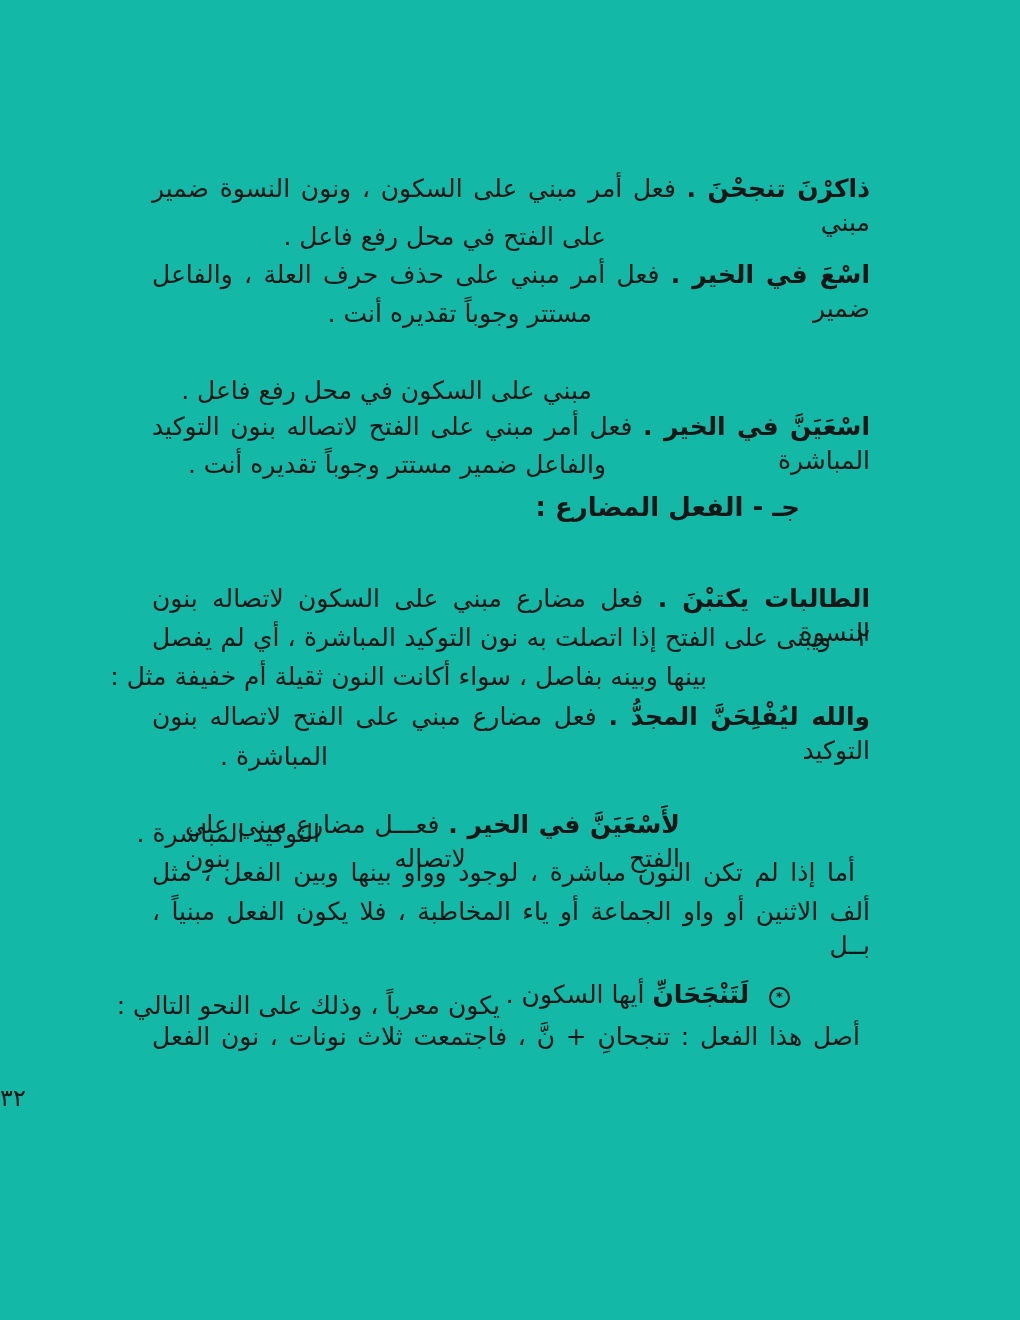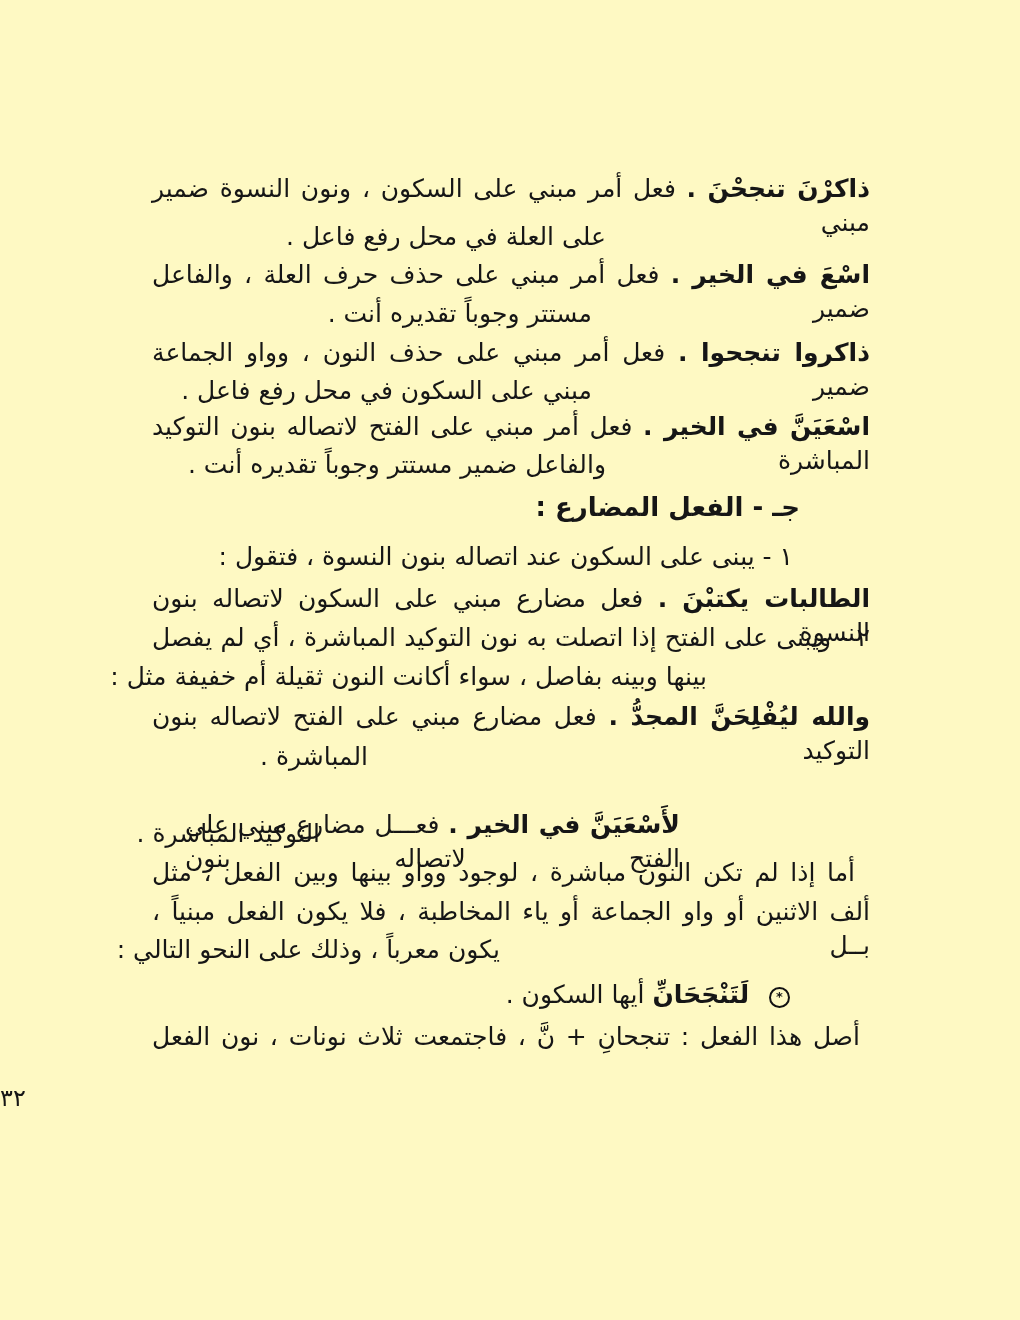--- a/index.html
+++ b/index.html
@@ -1,19 +1,19 @@
 <!DOCTYPE html>
 <html lang="ar" dir="rtl"><head>
 <meta charset="utf-8">
 <style>
   html,body{margin:0;padding:0;background:#ffffff;}
   .page{
     position:relative;
     width:1020px;height:1320px;
-    background:#fef9c3;
+    background:#14b8a6;
     font-family:"DejaVu Sans", sans-serif;
     color:#161616;
     overflow:hidden;
   }
   .ln{
     position:absolute;
     direction:rtl;
     font-size:25px;
     line-height:1.35;
     white-space:nowrap;
@@ -50,90 +50,83 @@
 </head>
 <body>
 
 <div class="page">
 
   <div class="ln full" style="top:172px">
     <span class="b">ذاكرْنَ تنجحْنَ .</span>
     <span>فعل أمر مبني على السكون ، ونون النسوة ضمير مبني</span>
   </div>
   <div class="ln" style="top:220px;right:414px">
-    <span>على العلة في محل رفع فاعل .</span>
+    <span>على الفتح في محل رفع فاعل .</span>
   </div>
 
   <div class="ln full" style="top:258px">
     <span class="b">اسْعَ في الخير .</span>
     <span>فعل أمر مبني على حذف حرف العلة ، والفاعل ضمير</span>
   </div>
   <div class="ln" style="top:297px;right:428px">
     <span>مستتر وجوباً تقديره أنت .</span>
   </div>
 
-  <div class="ln full" style="top:336px">
-    <span class="b">ذاكروا تنجحوا .</span>
-    <span>فعل أمر مبني على حذف النون ، وواو الجماعة ضمير</span>
-  </div>
   <div class="ln" style="top:374px;right:428px">
     <span>مبني على السكون في محل رفع فاعل .</span>
   </div>
 
   <div class="ln full" style="top:410px">
     <span class="b">اسْعَيَنَّ في الخير .</span>
     <span>فعل أمر مبني على الفتح لاتصاله بنون التوكيد المباشرة</span>
   </div>
   <div class="ln" style="top:448px;right:414px">
     <span>والفاعل ضمير مستتر وجوباً تقديره أنت .</span>
   </div>
 
   <div class="ln heading" style="top:490px;right:220px">
     <span>جـ - الفعل المضارع :</span>
   </div>
 
-  <div class="ln" style="top:540px;right:227px">
-    <span>١ - يبنى على السكون عند اتصاله بنون النسوة ، فتقول :</span>
-  </div>
 
   <div class="ln full" style="top:582px">
     <span class="b">الطالبات يكتبْنَ .</span>
     <span>فعل مضارع مبني على السكون لاتصاله بنون النسوة</span>
   </div>
 
   <div class="ln full" style="top:621px">
     <span>٢ - ويبنى على الفتح إذا اتصلت به نون التوكيد المباشرة ، أي لم يفصل</span>
   </div>
   <div class="ln" style="top:660px;right:313px">
     <span>بينها وبينه بفاصل ، سواء أكانت النون ثقيلة أم خفيفة مثل :</span>
   </div>
 
   <div class="ln full" style="top:700px">
     <span class="b">والله ليُفْلِحَنَّ المجدُّ .</span>
     <span>فعل مضارع مبني على الفتح لاتصاله بنون التوكيد</span>
   </div>
-  <div class="ln" style="top:740px;right:652px">
+  <div class="ln" style="top:740px;right:692px">
     <span>المباشرة .</span>
   </div>
 
   <div class="ln" style="top:808px;right:340px;left:185px;white-space:normal;text-align:justify;text-align-last:justify">
     <span class="b">لأَسْعَيَنَّ في الخير .</span>
     <span>فعـــل مضارع مبني على الفتح لاتصاله بنون</span>
   </div>
   <div class="ln" style="top:817px;right:700px">
     <span>التوكيد المباشرة .</span>
   </div>
 
   <div class="ln full" style="top:856px;right:165px">
     <span>أما إذا لم تكن النون مباشرة ، لوجود وواو بينها وبين الفعل ، مثل</span>
   </div>
   <div class="ln full" style="top:895px">
     <span>ألف الاثنين أو واو الجماعة أو ياء المخاطبة ، فلا يكون الفعل مبنياً ، بــل</span>
   </div>
-  <div class="ln" style="top:933px;right:520px">
+  <div class="ln" style="top:989px;right:520px">
     <span>يكون معرباً ، وذلك على النحو التالي :</span>
   </div>
 
   <div class="ln" style="top:978px;right:230px">
     <span class="bullet">*</span>
     <span class="b">لَتَنْجَحَانِّ</span>
     <span>أيها السكون .</span>
   </div>
 
   <div class="ln full" style="top:1020px;right:160px">

